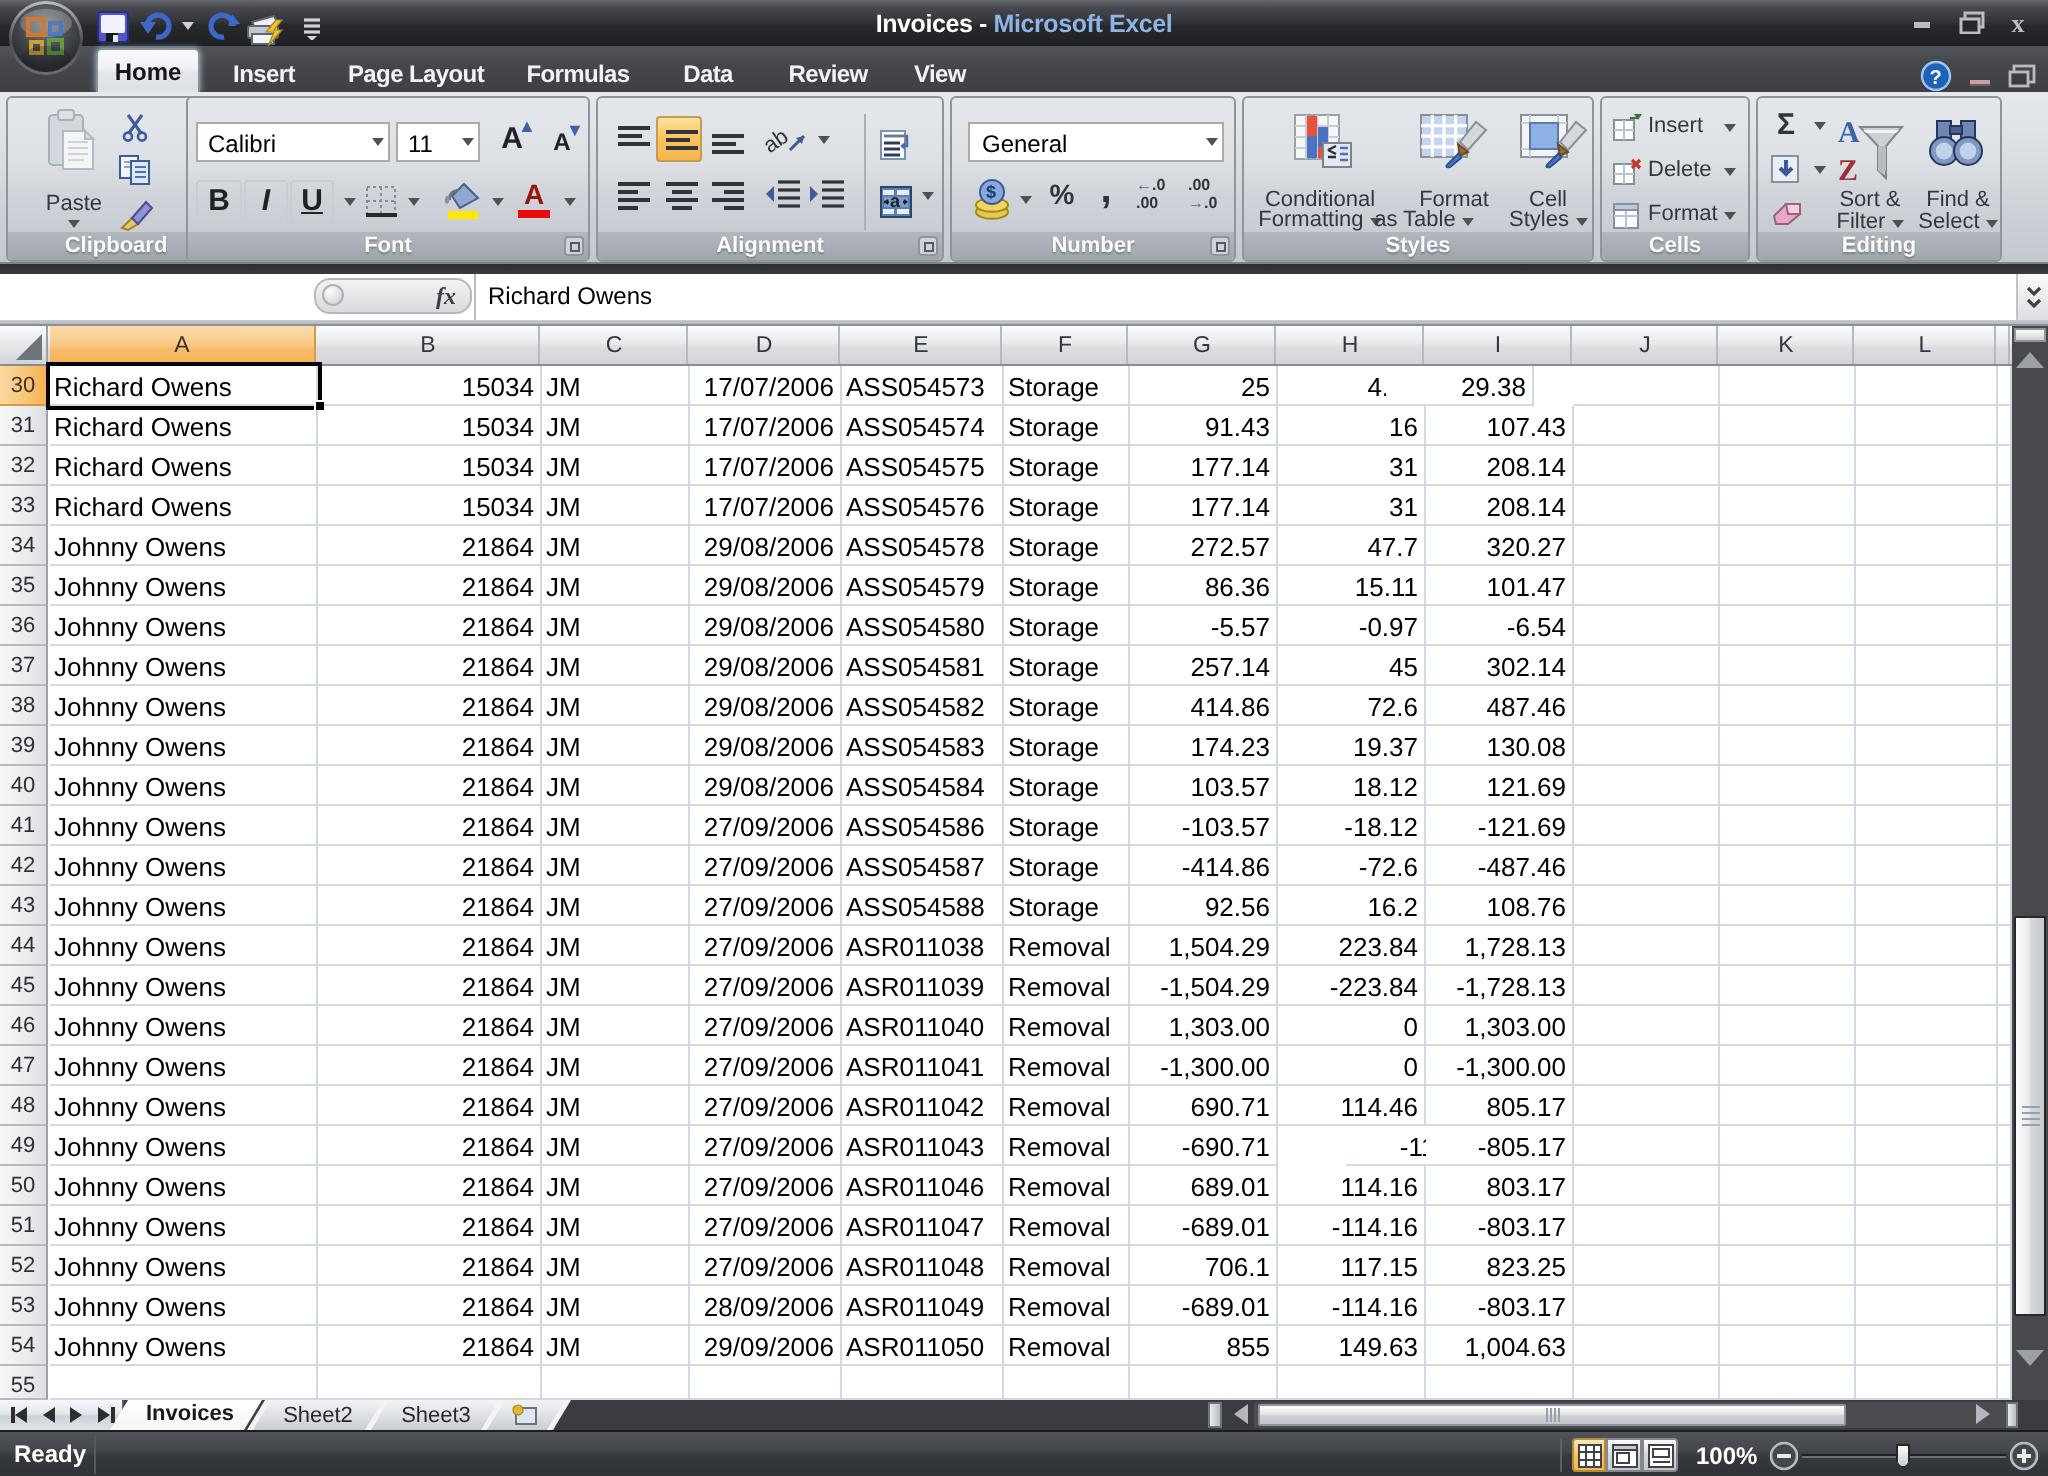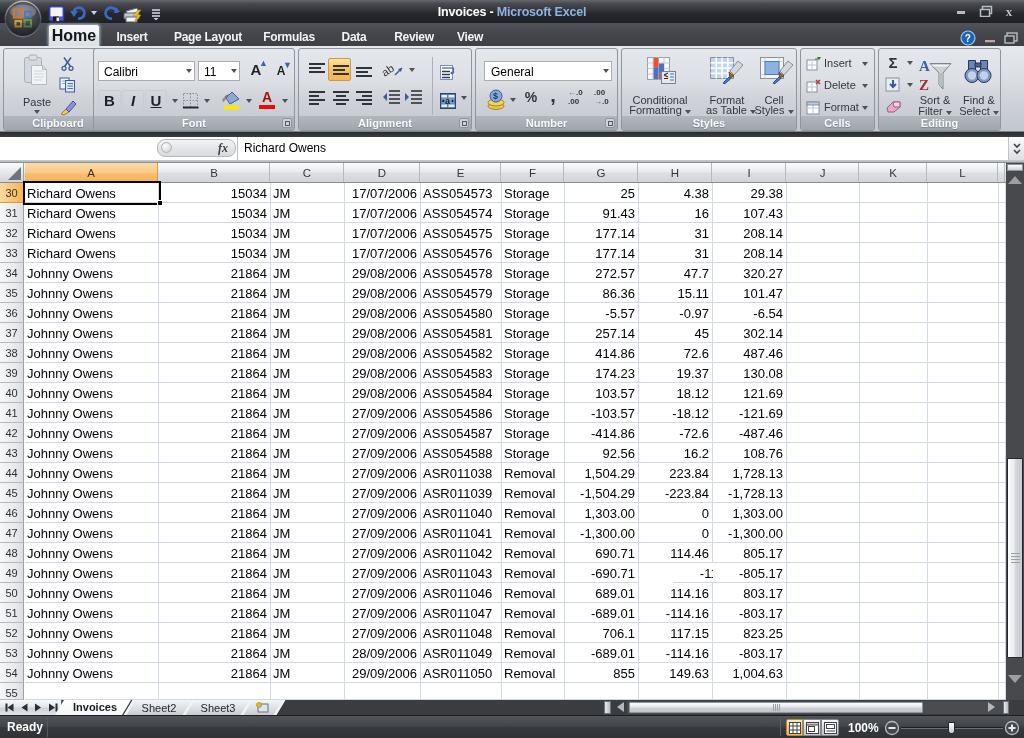--- a/index.html
+++ b/index.html
@@ -17,21 +17,21 @@
 #orb { position:absolute; left:2px; top:0px; }
 
 
 #tabrow { position:absolute; left:0; top:22px; width:1024px; height:24px;
   background:linear-gradient(#515459 0%, #45474c 40%, #3e4045 100%); border-top:1px solid #1e2023; }
 .rtab { position:absolute; top:0; height:24px; color:#f2f3f4; font-size:12px; font-weight:bold;
   text-align:center; line-height:28px; letter-spacing:-0.3px; }
 #hometab { position:absolute; left:48px; top:24px; width:52px; height:22px;
   background:linear-gradient(#f9fafb 0%, #eef0f3 45%, #e2e5ea 55%, #dde1e6 100%);
   border:1px solid #8a9097; border-bottom:none; border-radius:3px 3px 0 0;
-  color:#15171a; font-size:16px; font-weight:bold; text-align:center; line-height:22px;
+  color:#15171a; font-size:12px; font-weight:bold; text-align:center; line-height:22px;
   box-shadow:0 0 3px rgba(180,220,255,.8); }
 
 
 #ribbon { position:absolute; left:0; top:46px; width:1024px; height:86px;
   background:linear-gradient(#e6e9ec 0%, #dadde2 40%, #cdd1d7 70%, #c3c7ce 100%);
   border-bottom:1px solid #7e848c; }
 #ribbonshadow { position:absolute; left:0; top:132px; width:1024px; height:5px; background:linear-gradient(#2a2c2f,#3a3d41); }
 .rgroup { position:absolute; top:2px; height:83px;
   border:1px solid #8f959d; border-radius:3px;
   background:linear-gradient(#e4e7eb 0%, #dce0e4 40%, #d0d4da 60%, #c7cbd2 85%, #bfc4cb 100%); }
@@ -421,21 +421,21 @@
           <line x1="0.5" y1="16.4" x2="23.5" y2="16.4"></line>
           <line x1="6.2" y1="0.5" x2="6.2" y2="21.5"></line>
           <line x1="12" y1="0.5" x2="12" y2="21.5"></line>
           <line x1="17.8" y1="0.5" x2="17.8" y2="21.5"></line>
         </g>
     <path d="M20 14 L28 4 L33 8 L24 18 Z" fill="#d4d8dd" stroke="#8a8f96"></path>
     <path d="M19 15 L24 19 L20 21 Z" fill="#9a6a34" stroke="#6d4a22"></path>
     <path d="M19.5 19.5 L14 25 Q12 27 15 26.5 L20.5 22 Z" fill="#4a7ac8" stroke="#2c528c"></path>
   </svg>
   <div class="rbtnlabel" style="position:absolute;left:76px;top:45px;width:58px">Format</div>
-  <div class="rbtnlabel" style="position:absolute;left:80px;top:55px;width:58px">as Table <span class="darr" style="border-top-color:#4e5257"></span></div>
+  <div class="rbtnlabel" style="position:absolute;left:61px;top:55px;width:58px">as Table <span class="darr" style="border-top-color:#4e5257"></span></div>
   <svg class="icnbtn" style="left:138px;top:8px" width="34" height="30" viewBox="0 0 34 30">
     <rect x="0.5" y="0.5" width="23" height="21" fill="#f2f4f7" stroke="#8a9097"></rect>
     <g stroke="#c8cdd4" stroke-width="1">
           <line x1="5" y1="0.5" x2="5" y2="21.5"></line>
           <line x1="19" y1="0.5" x2="19" y2="21.5"></line>
           <line x1="0.5" y1="4.5" x2="23.5" y2="4.5"></line>
           <line x1="0.5" y1="17.5" x2="23.5" y2="17.5"></line>
         </g>
     <rect x="5" y="4.5" width="14" height="13" fill="#8cb2e4" stroke="#5a7aa8"></rect>
     <path d="M20 14 L28 4 L33 8 L24 18 Z" fill="#d4d8dd" stroke="#8a8f96"></path>
@@ -548,21 +548,21 @@
 </div>
 <div class="rh sel" style="top:20px">30</div>
 <div class="cell l" style="left:25px;top:20px;width:134px">Richard Owens</div>
 <div class="cell r" style="left:159px;top:20px;width:112px">15034</div>
 <div class="cell l" style="left:271px;top:20px;width:74px">JM</div>
 <div class="cell r" style="left:345px;top:20px;width:76px">17/07/2006</div>
 <div class="cell l" style="left:421px;top:20px;width:81px">ASS054573</div>
 <div class="cell l" style="left:502px;top:20px;width:63px">Storage</div>
 <div class="cell r" style="left:565px;top:20px;width:74px">25</div>
 <div class="cell r" style="left:639px;top:20px;width:74px">4.38</div>
-<div class="cell r" style="left:713px;top:20px;width:74px">29.38</div>
+<div class="cell r" style="left:693px;top:20px;width:74px">29.38</div>
 <div class="cell l" style="left:787px;top:20px;width:73px"></div>
 <div class="cell l" style="left:860px;top:20px;width:68px"></div>
 <div class="cell l" style="left:928px;top:20px;width:71px"></div>
 <div class="cell l" style="left:999px;top:20px;width:7px"></div>
 <div class="rh" style="top:40px">31</div>
 <div class="cell l" style="left:25px;top:40px;width:134px">Richard Owens</div>
 <div class="cell r" style="left:159px;top:40px;width:112px">15034</div>
 <div class="cell l" style="left:271px;top:40px;width:74px">JM</div>
 <div class="cell r" style="left:345px;top:40px;width:76px">17/07/2006</div>
 <div class="cell l" style="left:421px;top:40px;width:81px">ASS054574</div>

